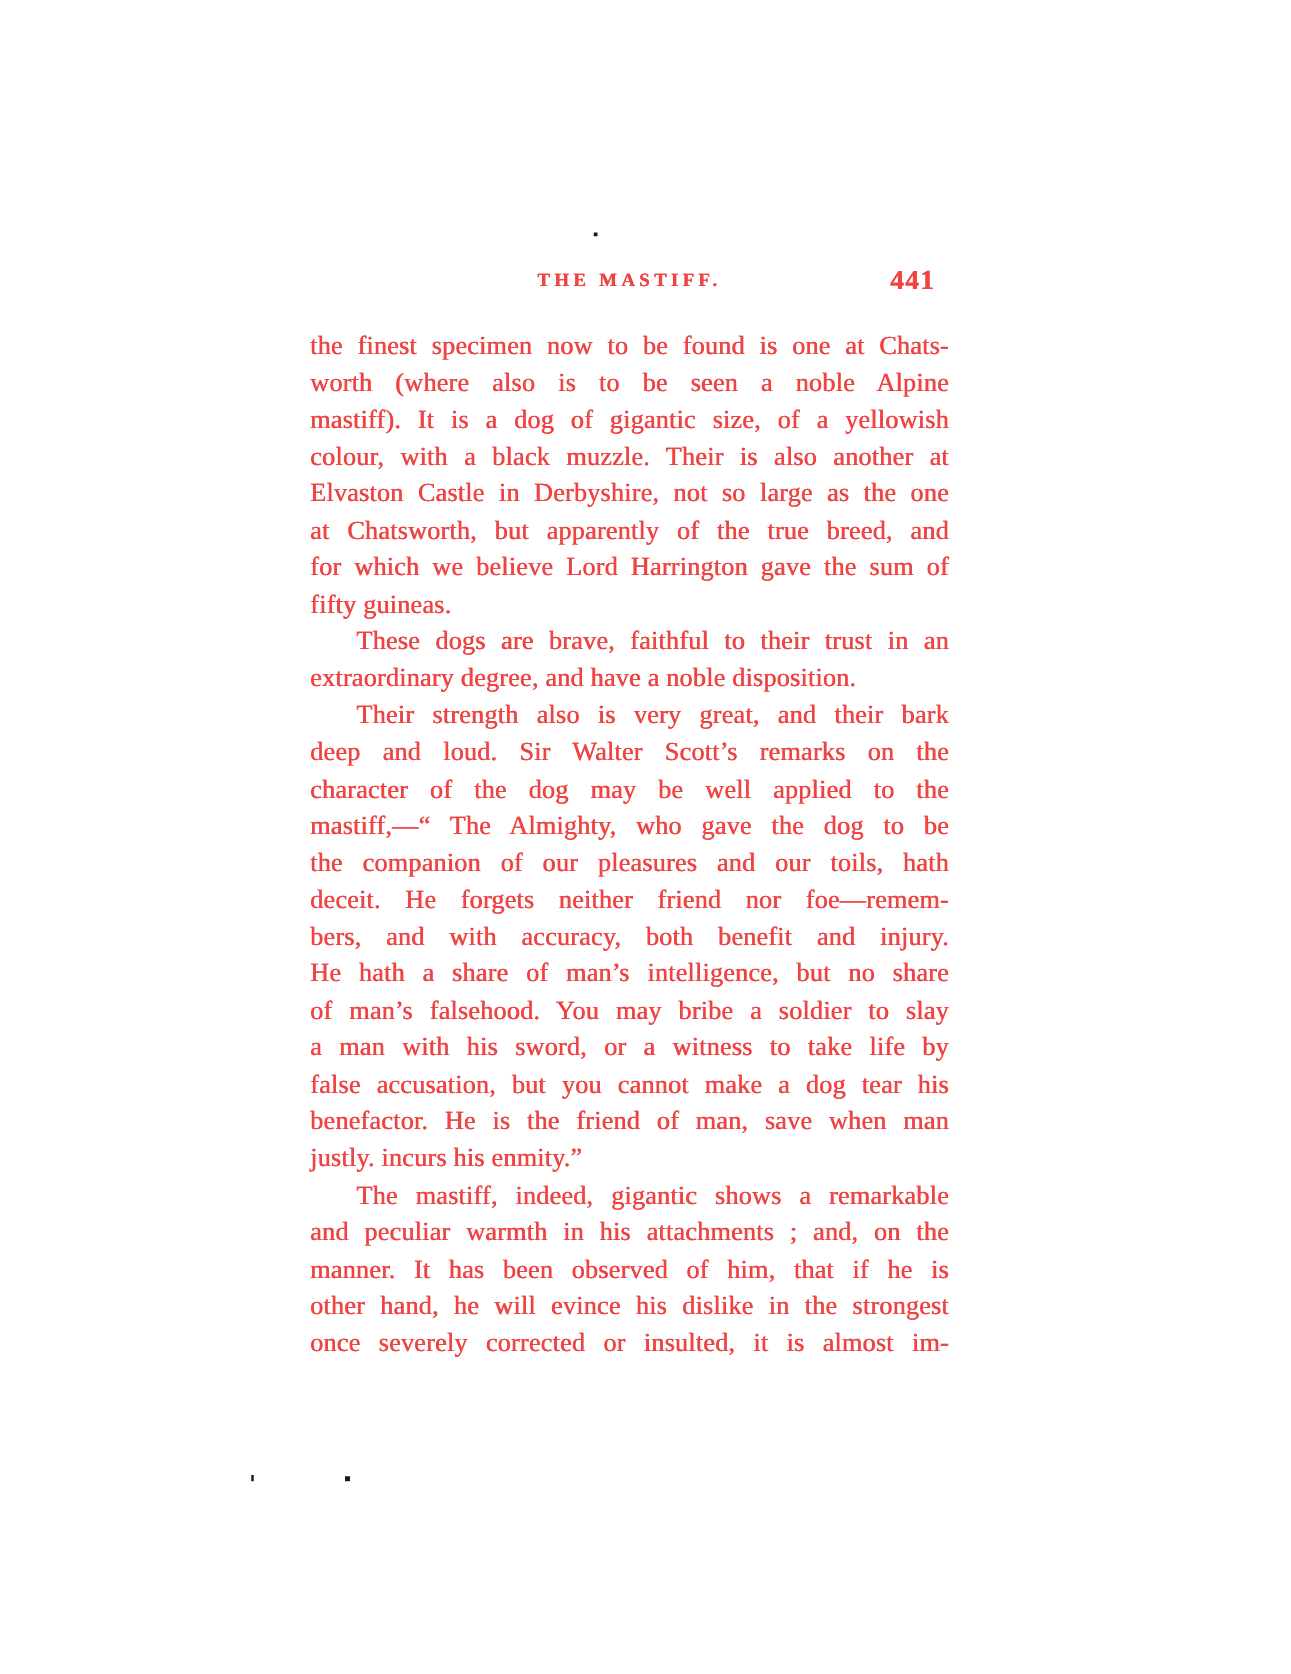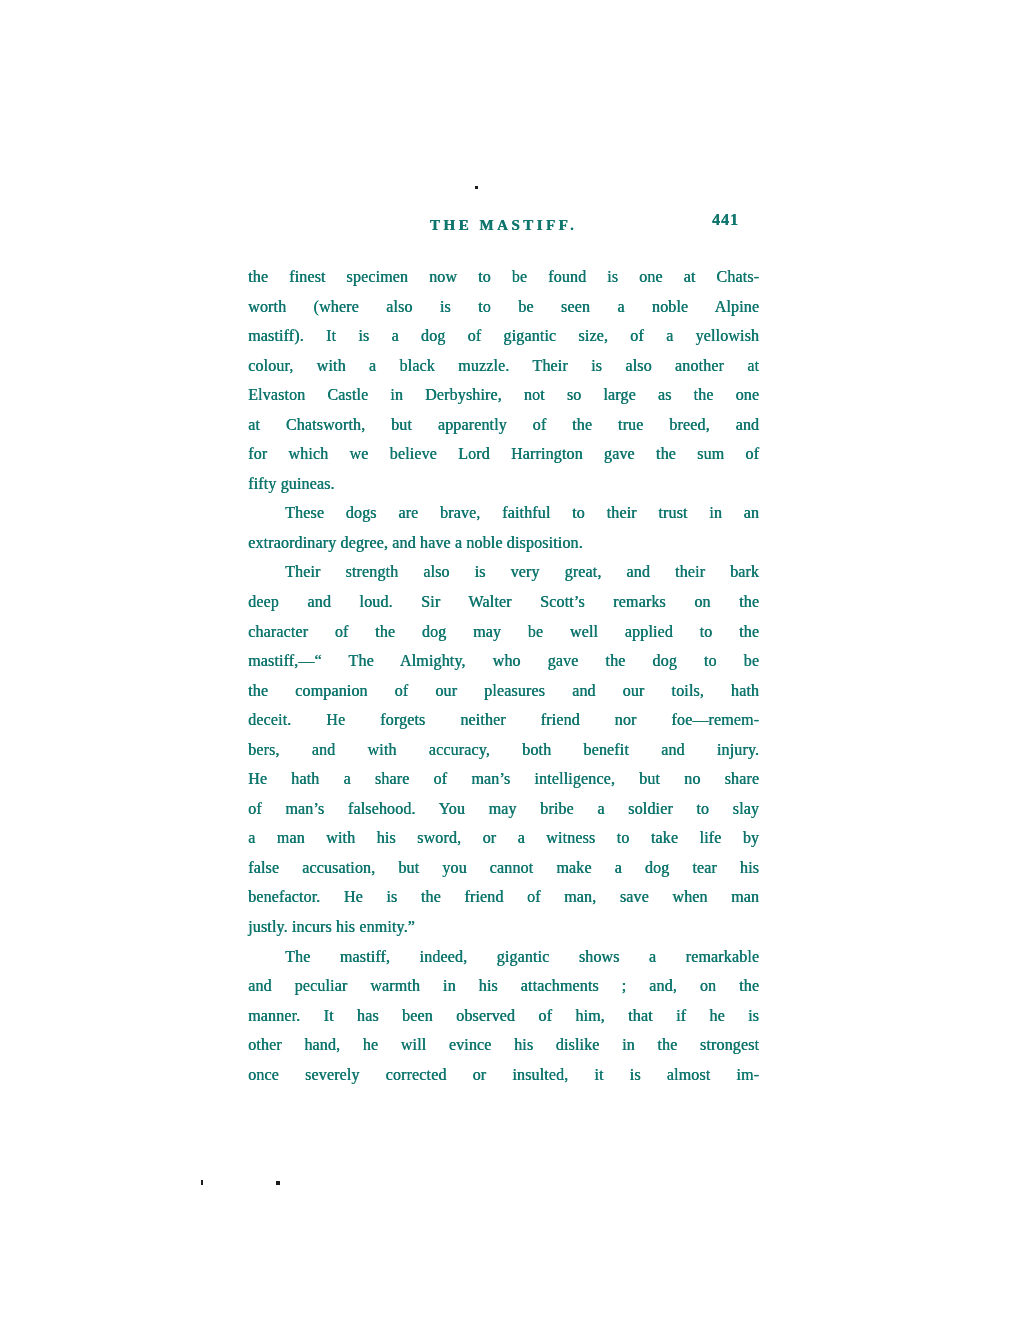--- a/index.html
+++ b/index.html
@@ -7,55 +7,55 @@
     padding: 0;
     background: #ffffff;
   }
   .page {
     position: relative;
     width: 1033px;
     height: 1339px;
     background: #ffffff;
     overflow: hidden;
     font-family: "Liberation Serif", "DejaVu Serif", serif;
-    color: #0f766e;
+    color: #ef4444;
   }
   
   .running-header-title {
     position: absolute;
     top: 217px;
     left: 248px;
     width: 511px;
     text-align: center;
     font-size: 15px;
     font-weight: bold;
     letter-spacing: 3.5px;
     text-shadow: 0.4px 0 0 currentColor;
     white-space: nowrap;
   }
   .page-number {
     position: absolute;
     top: 211px;
     left: 712px;
-    font-size: 16px;
+    font-size: 22px;
     font-weight: bold;
     letter-spacing: 1px;
     text-shadow: 0.3px 0 0 currentColor;
   }
   
   .textblock {
     position: absolute;
     left: 248px;
     top: 262px;
     width: 511px;
   }
   .line {
     height: 29.55px;
     line-height: 29.55px;
-    font-size: 16px;
+    font-size: 21px;
     text-align: justify;
     text-align-last: justify;
     text-shadow: 0.45px 0 0 currentColor;
     letter-spacing: 0.15px;
     overflow: visible;
     white-space: nowrap;
   }
   .line.end {
     text-align: right;
     text-align-last: left;

